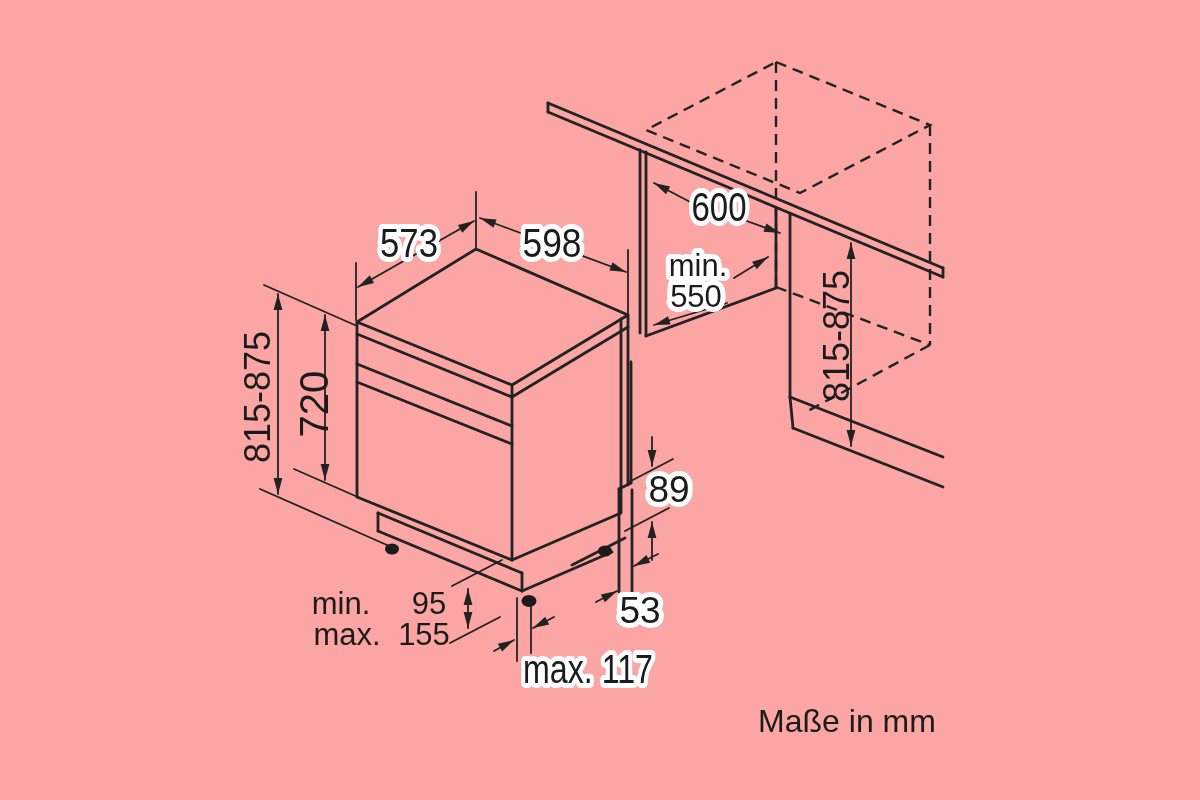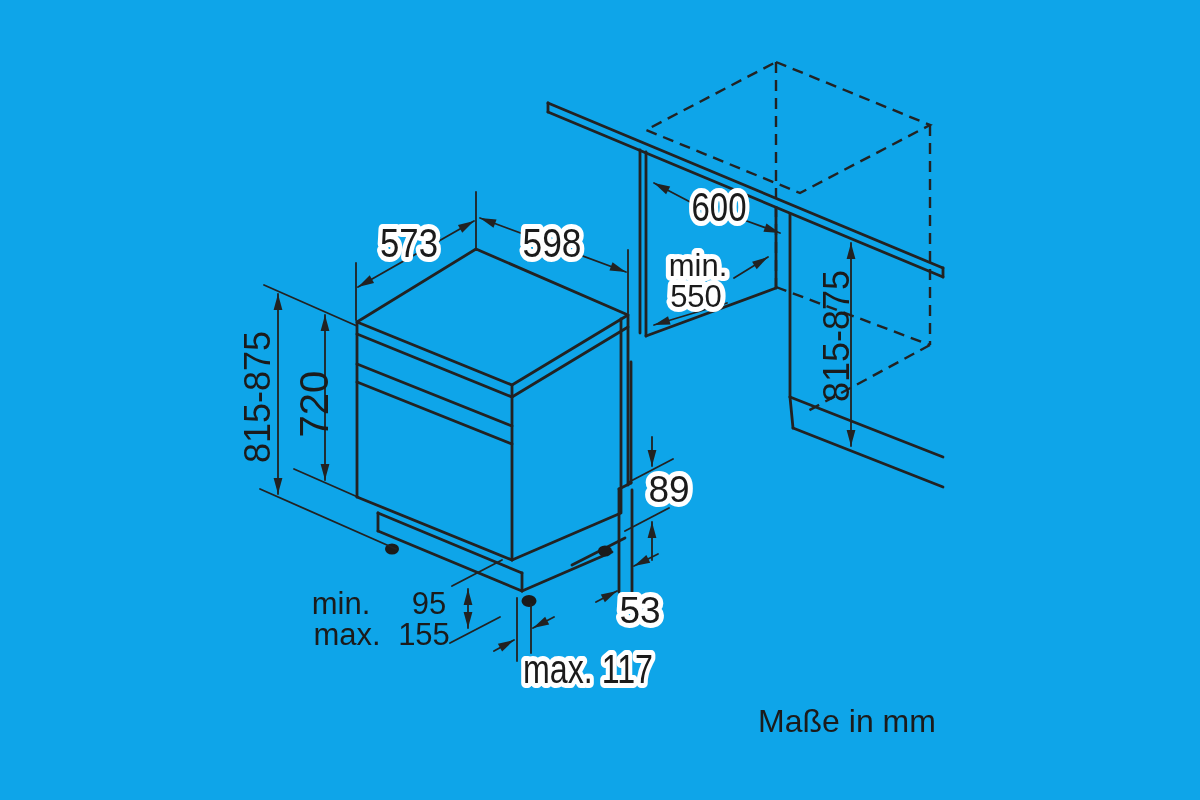--- a/index.html
+++ b/index.html
@@ -1,16 +1,16 @@
 <!DOCTYPE html>
 <html><head>
 <meta charset="utf-8">
 <style>
   html,body{margin:0;padding:0;background:#ffffff;}
-  .stage{position:relative;width:1200px;height:800px;background:#0ea5e9;overflow:hidden;
+  .stage{position:relative;width:1200px;height:800px;background:#fca5a5;overflow:hidden;
          font-family:"Liberation Sans", sans-serif;}
   svg{position:absolute;left:0;top:0;}
   .obj{stroke:#222;stroke-width:2.8;fill:none;stroke-linecap:round;stroke-linejoin:round;}
   .thin{stroke:#222;stroke-width:1.8;fill:none;stroke-linecap:round;}
   .dash{stroke:#222;stroke-width:2.4;fill:none;stroke-dasharray:11 7;stroke-linecap:butt;}
   .foot{fill:#1b1b1b;stroke:none;}
   text{fill:#1b1b1b;font-family:"Liberation Sans", sans-serif;}
   .big{font-size:40px;}
   .med{font-size:37px;}
   .small{font-size:31px;}

